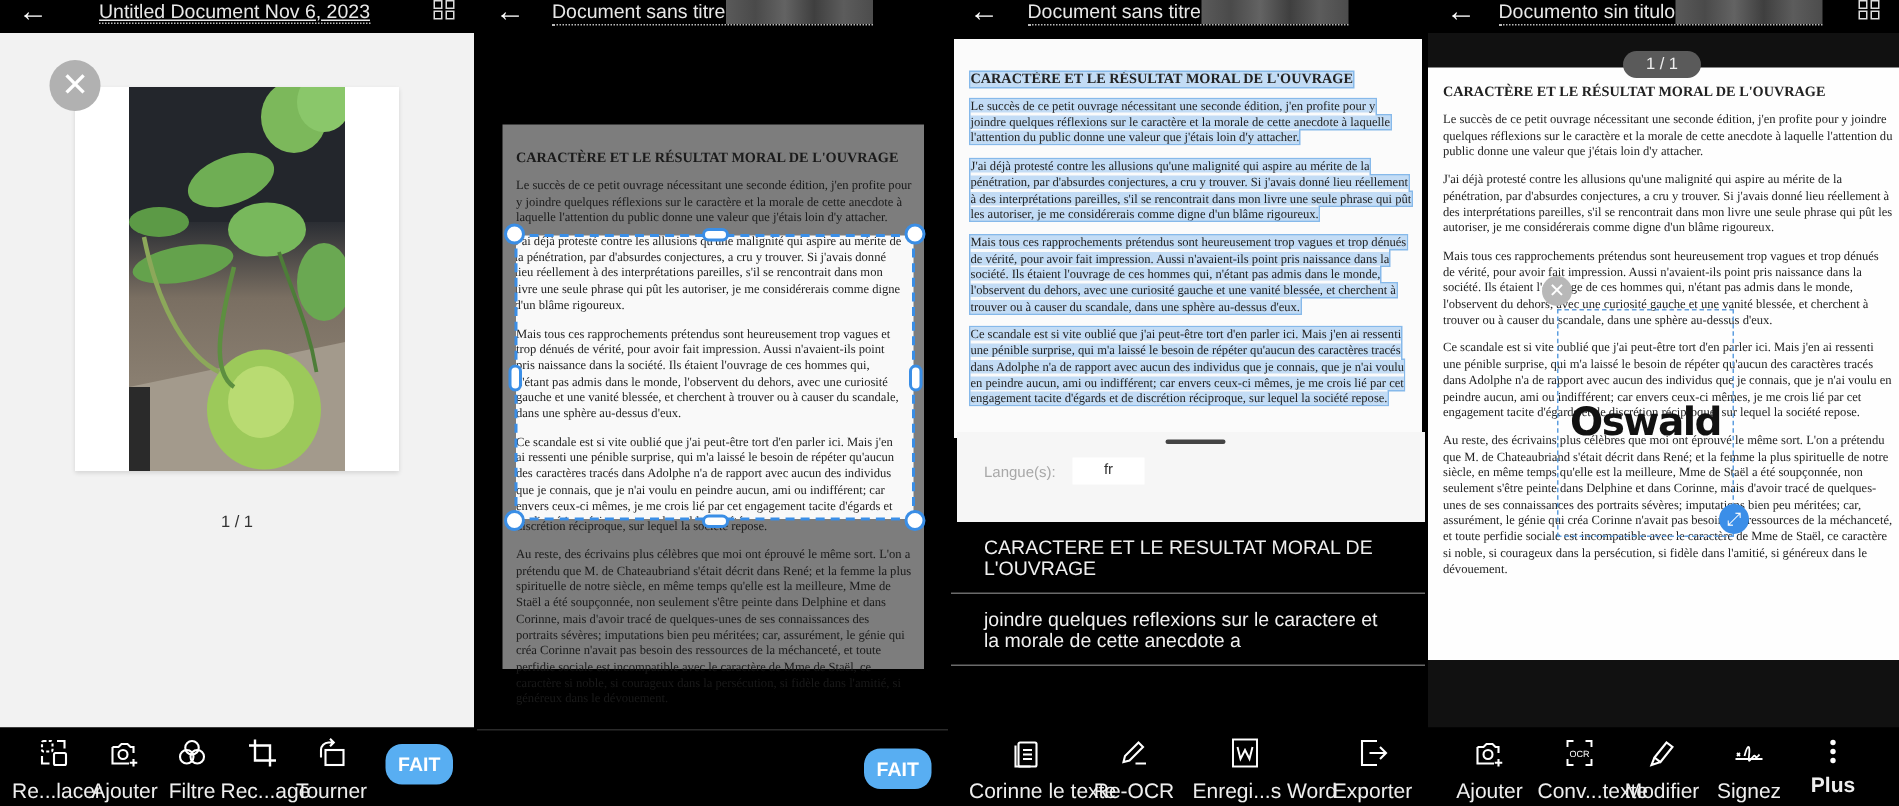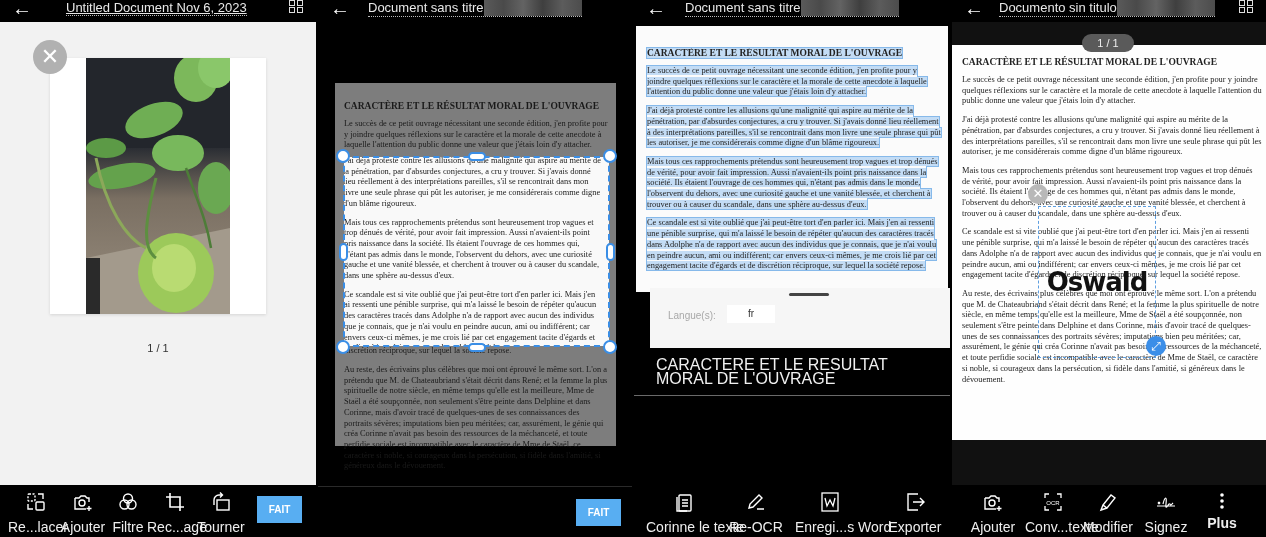--- a/index.html
+++ b/index.html
@@ -17,21 +17,21 @@
   .blur { display: inline-block; width: 98px; height: 16px; vertical-align: top; margin-top: -1px;
           background: linear-gradient(90deg,#5a5a5a,#4a4a4a 20%,#636363 40%,#3f3f3f 60%,#5c5c5c 80%,#4c4c4c); }
   .grid-icon { position: absolute; right: 12px; top: 0px; width: 15px; height: 14px; }
   .grid-icon i { position: absolute; width: 6px; height: 6px; border: 1.3px solid #ddd; }
 
   .bottombar { position: absolute; left: 0; right: 0; bottom: 0; height: 52px; background: #000; }
   .tool { position: absolute; top: 6px; width: 56px; text-align: center; color: #fff; }
   .tool svg { display: block; margin: 0 auto; width: 22px; height: 22px; }
   .tool .lbl { display: block; font-size: 14px; margin-top: 6px; color: #eee; white-space: nowrap; }
   .fait { position: absolute; width: 45px; height: 27px; background: #58aef2; color: #fff; font-weight: bold;
-          font-size: 10px; text-align: center; line-height: 27px; border-radius: 0; border: none; }
+          font-size: 13px; text-align: center; line-height: 27px; border-radius: 11px; border: none; }
 
   
   #p1 .content { position: absolute; top: 22px; left: 0; right: 0; bottom: 52px; background: #f2f2f2; }
   #p1 .page { position: absolute; left: 50px; top: 36px; width: 216px; height: 256px; background: #fff; box-shadow: 0 1px 3px rgba(0,0,0,.12); }
   #p1 .photo { position: absolute; left: 36px; top: 0; width: 144px; height: 256px; overflow: hidden;
                background: linear-gradient(180deg,#1e2127 0%,#2a2d33 35%,#7a6f62 55%,#9a8f80 100%); }
   .closebtn { position: absolute; left: 33px; top: 40px; width: 34px; height: 34px; border-radius: 50%;
               background: #b1b1b1; color: #fff; text-align: center; line-height: 34px; font-size: 22px; }
   #p1 .pagenum { position: absolute; top: 320px; left: 0; right: 0; text-align: center; font-size: 11px; color: #333; }
 
@@ -46,26 +46,26 @@
   #p2 .crop { position: absolute; left: 25px; top: 156px; width: 267px; height: 191px; border: 2px dashed #3a8ee6; background: rgba(255,255,255,.0); }
   #p2 .bright { position: absolute; left: 26px; top: 157px; width: 265px; height: 189px; background: #f9f9f9; overflow: hidden; }
   .hcorner { position: absolute; width: 14px; height: 14px; border-radius: 50%; background: #fff; border: 2.5px solid #3a8ee6; }
   .hedge-h { position: absolute; width: 18px; height: 9px; border-radius: 5px; background: #fff; border: 2px solid #3a8ee6; }
   .hedge-v { position: absolute; width: 9px; height: 18px; border-radius: 5px; background: #fff; border: 2px solid #3a8ee6; }
   #p2 .divider { position: absolute; left: 0; right: 0; top: 486px; height: 1px; background: #2a2a2a; }
 
   
   #p3 .paper { position: absolute; left: 2px; top: 26px; width: 312px; height: 266px; background: #fbfbfb; padding: 22px 6px 0 11px; overflow: hidden; }
   #p3 .hl { background: rgba(150,195,240,.55); outline: 1px solid #86b9ea; }
-  #p3 .sheet { position: absolute; left: 16px; right: 0; top: 288px; height: 60px; background: #f6f6f6; }
+  #p3 .sheet { position: absolute; left: 4px; right: 0; top: 288px; height: 60px; background: #f6f6f6; }
   #p3 .drag { position: absolute; left: 139px; top: 5px; width: 40px; height: 3px; border-radius: 2px; background: #444; }
   #p3 .langlbl { position: absolute; left: 18px; top: 22px; font-size: 10px; color: #a8a8a8; }
   #p3 .langval { position: absolute; left: 77px; top: 17px; width: 48px; height: 18px; background: #fff; font-size: 10px; color: #333; text-align: center; line-height: 18px; }
   #p3 .ocrlist { position: absolute; left: 0; right: 0; top: 348px; bottom: 52px; background: #000; }
-  #p3 .ocritem { padding: 0 22px; height: 48px; border-bottom: 1px solid #6a6a6a; color: #f0f0f0; font-size: 16px; line-height: 14px; display: flex; align-items: center; }
+  #p3 .ocritem { padding: 0 22px; height: 48px; border-bottom: 1px solid #6a6a6a; color: #f0f0f0; font-size: 13px; line-height: 14px; display: flex; align-items: center; }
 
   
   #p4 .content { position: absolute; top: 22px; left: 0; right: 0; bottom: 52px; background: #111; }
   #p4 .paper { position: absolute; left: 0; top: 46px; width: 314px; height: 395px; background: #fefefe; padding: 12px 4px 0 10px; }
   #p4 .pager { position: absolute; left: 130px; top: 32px; width: 52px; height: 18px; border-radius: 9px; background: #5a5a5a; color: #eee; font-size: 11px; text-align: center; line-height: 18px; }
   #p4 .sig { position: absolute; left: 86px; top: 206px; width: 118px; height: 152px; border: 1px dashed #5d9ee0; }
   #p4 .sigtext { position: absolute; left: 0; right: 0; top: 60px; text-align: center; font-size: 26px; font-weight: bold; color: #111; font-family: "DejaVu Sans", sans-serif; letter-spacing: -1px; }
   #p4 .sigclose { position: absolute; left: 76px; top: 184px; width: 20px; height: 20px; border-radius: 50%; background: #b8b8b8; color: #fff; font-size: 13px; text-align: center; line-height: 20px; }
   #p4 .sigresize { position: absolute; left: 194px; top: 336px; width: 20px; height: 20px; border-radius: 50%; background: #3b8ee8; color: #fff; font-size: 12px; text-align: center; line-height: 20px; }
 </style>
@@ -200,20 +200,21 @@
       <p><span class="hl">Ce scandale est si vite oublié que j'ai peut-être tort d'en parler ici. Mais j'en ai ressenti une pénible surprise, qui m'a laissé le besoin de répéter qu'aucun des caractères tracés dans Adolphe n'a de rapport avec aucun des individus que je connais, que je n'ai voulu en peindre aucun, ami ou indifférent; car envers ceux-ci mêmes, je me crois lié par cet engagement tacite d'égards et de discrétion réciproque, sur lequel la société repose.</span></p>
     </div>
   </div>
   <div class="sheet">
     <div class="drag"></div>
     <span class="langlbl">Langue(s):</span>
     <span class="langval">fr</span>
   </div>
   <div class="ocrlist">
     <div class="ocritem">CARACTERE ET LE RESULTAT MORAL DE L'OUVRAGE</div>
+    <div class="ocritem">joindre quelques reflexions sur le caractere et la morale de cette anecdote a</div>
   </div>
   <div class="bottombar">
     <div class="tool" style="left:12px;width:76px;">
       <svg viewBox="0 0 22 22" fill="none" stroke="#fff" stroke-width="1.4">
           <rect x="6" y="4" width="12" height="16" rx="1"></rect>
           <path d="M4 6v14h10M9 9h6M9 12h6M9 15h6"></path>
         </svg>
       <span class="lbl">Corinne le texte</span>
     </div>
     <div class="tool" style="left:94px;">

